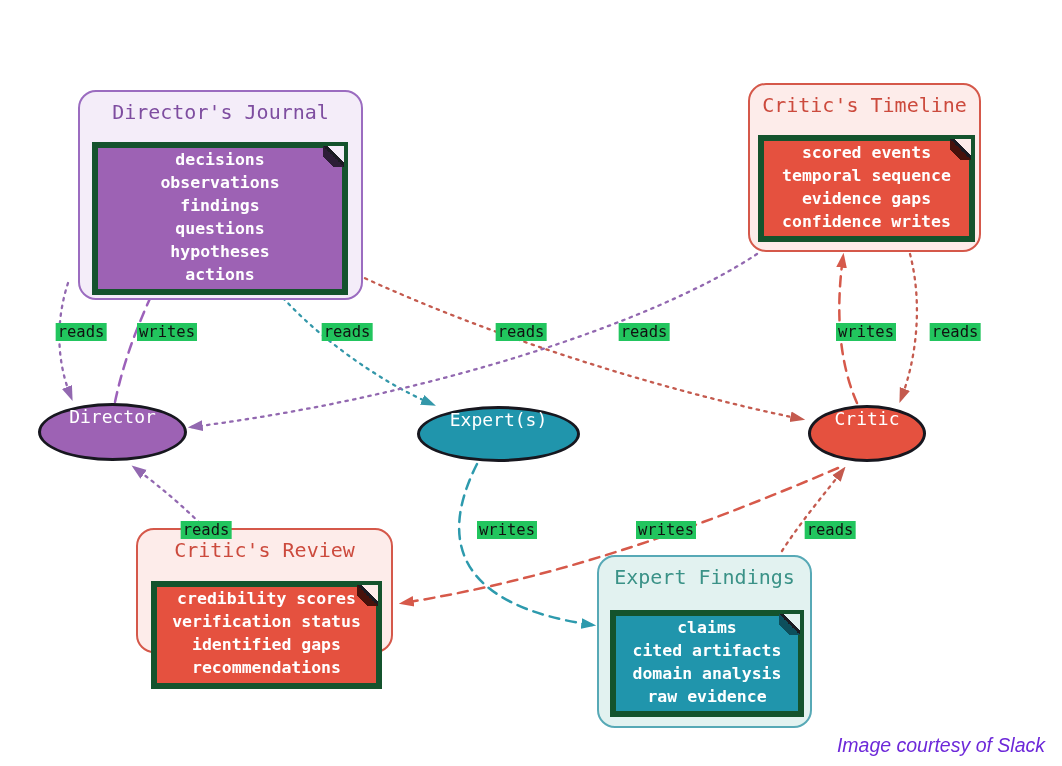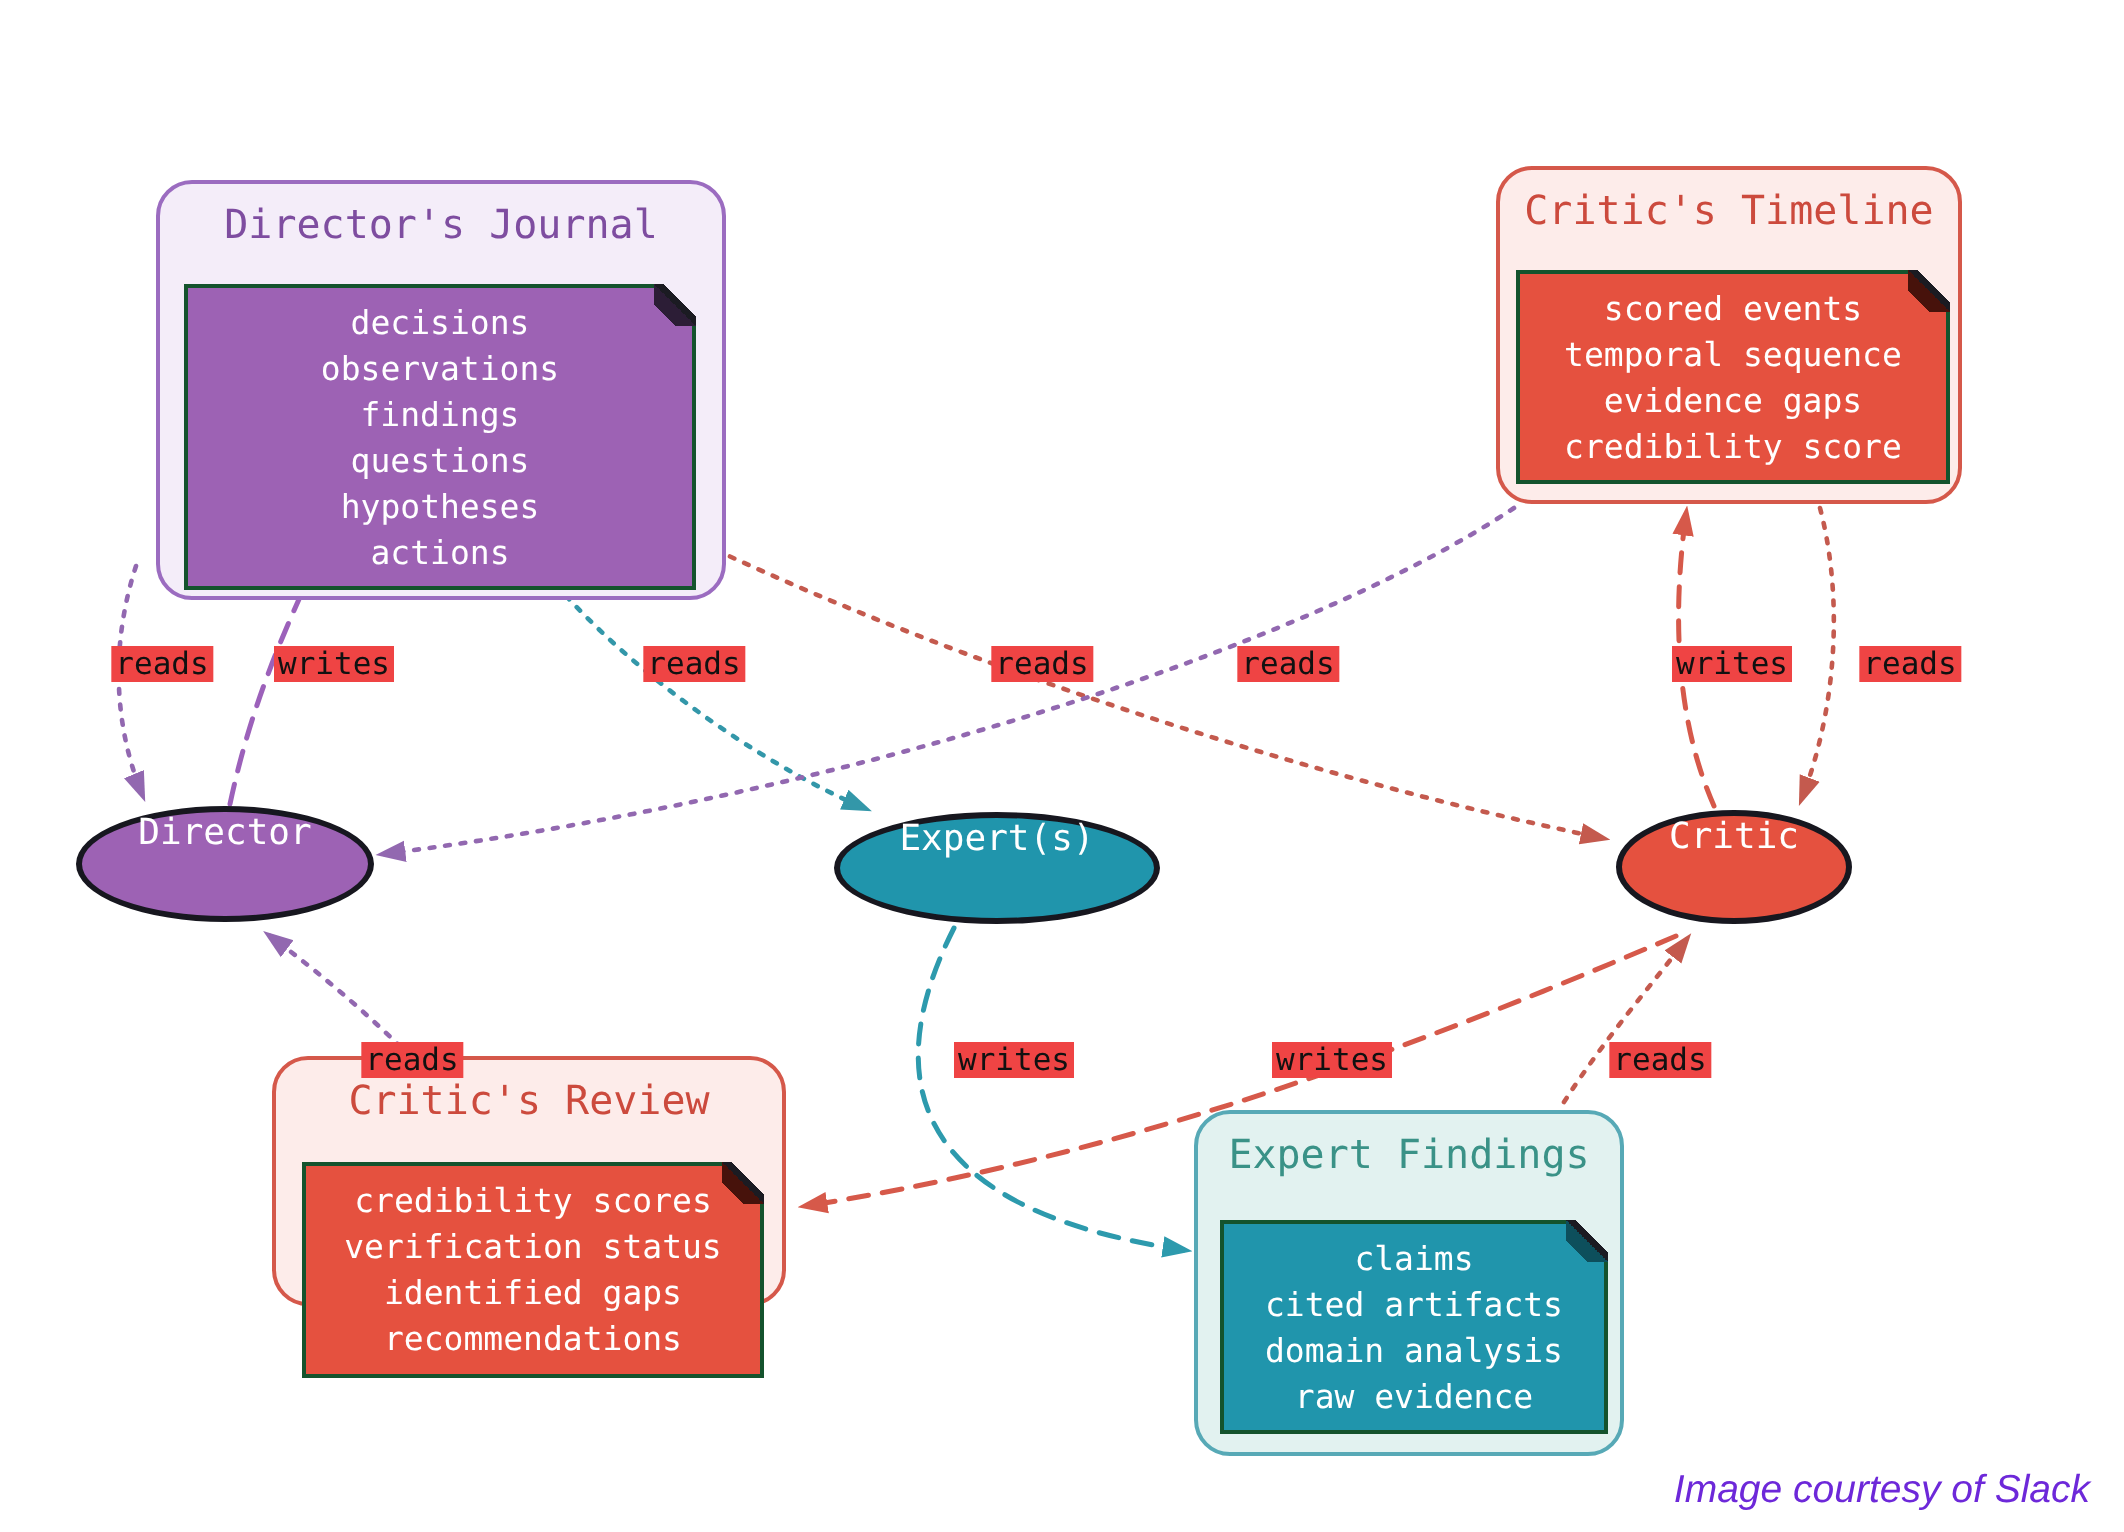--- a/index.html
+++ b/index.html
@@ -11,39 +11,39 @@
   .card {
     position:absolute; z-index:2; box-sizing:border-box;
     background:var(--bg); border:2.5px solid var(--accent); border-radius:18px;
   }
   .card-title {
     margin-top:8px; text-align:center; font-size:20px; line-height:24px;
     color:var(--title); white-space:nowrap;
   }
   .note {
     position:absolute; box-sizing:border-box; background:var(--fill);
-    border:2px solid #14532d; display:flex; flex-direction:column;
-    justify-content:center; align-items:center;
+    border:6px solid #14532d; display:flex; flex-direction:column;
+    justify-content:flex-start; align-items:center;font-weight:bold;
   }
   .note-fold {
     position:absolute; top:-2px; right:-2px; width:21px; height:21px;
     background:linear-gradient(225deg, var(--bg) 0 39%, #1b1b22 39% 50%, var(--fold) 50% 74%, transparent 74%);
   }
   .note-lines { position:relative; width:100%; }
   .note-line {
     text-align:center; color:#ffffff; font-size:16.5px; line-height:23px; white-space:nowrap;
   }
   .agent {
     position:absolute; z-index:2; box-sizing:border-box; border:3.5px solid #17171f;
     border-radius:50%; display:flex; align-items:flex-start; justify-content:center;
   }
   .agent span { color:#ffffff; font-size:18px; white-space:nowrap; }
   .edge-label {
     position:absolute; z-index:3; transform:translate(-50%,-50%);
-    background:#ef4444; padding:0 2px; color:#111111; font-size:15.5px; white-space:nowrap;
+    background:#22c55e; padding:0 2px; color:#111111; font-size:15.5px; white-space:nowrap;
   }
   #label-layer { position:absolute; left:0; top:0; width:1062px; height:766px; z-index:3; pointer-events:none; }
   .footer-credit {
     position:absolute; right:17px; top:734px; z-index:2;
     font-family:"Liberation Sans", sans-serif; font-style:italic;
     font-size:19.5px; color:#6d28d9; white-space:nowrap;text-align:right;
   }
 </style>
 </head>
 <body>
@@ -113,21 +113,21 @@
     </div>
   </div>
 
   <div class="card" style="left: 748px; top: 83px; width: 233px; height: 169px; --bg: #fdecea; --accent: #d5584a; --title: #cc4a3d; --fill: #e5513f; --fold: #47120b;">
     <div class="card-title">Critic's Timeline</div>
     <div class="note" style="left:8px;top:50px;width:217px;height:107px;">
       <div class="note-lines">
           <div class="note-line">scored events</div>
           <div class="note-line">temporal sequence</div>
           <div class="note-line">evidence gaps</div>
-          <div class="note-line">credibility score</div>
+          <div class="note-line">confidence writes</div>
         </div>
       <div class="note-fold"></div>
     </div>
   </div>
 
   <div class="card" style="left: 136px; top: 528px; width: 257px; height: 125px; --bg: #fdecea; --accent: #d5584a; --title: #cc4a3d; --fill: #e5513f; --fold: #47120b;">
     <div class="card-title">Critic's Review</div>
     <div class="note" style="left:13px;top:51px;width:231px;height:108px;">
       <div class="note-lines">
           <div class="note-line">credibility scores</div>

